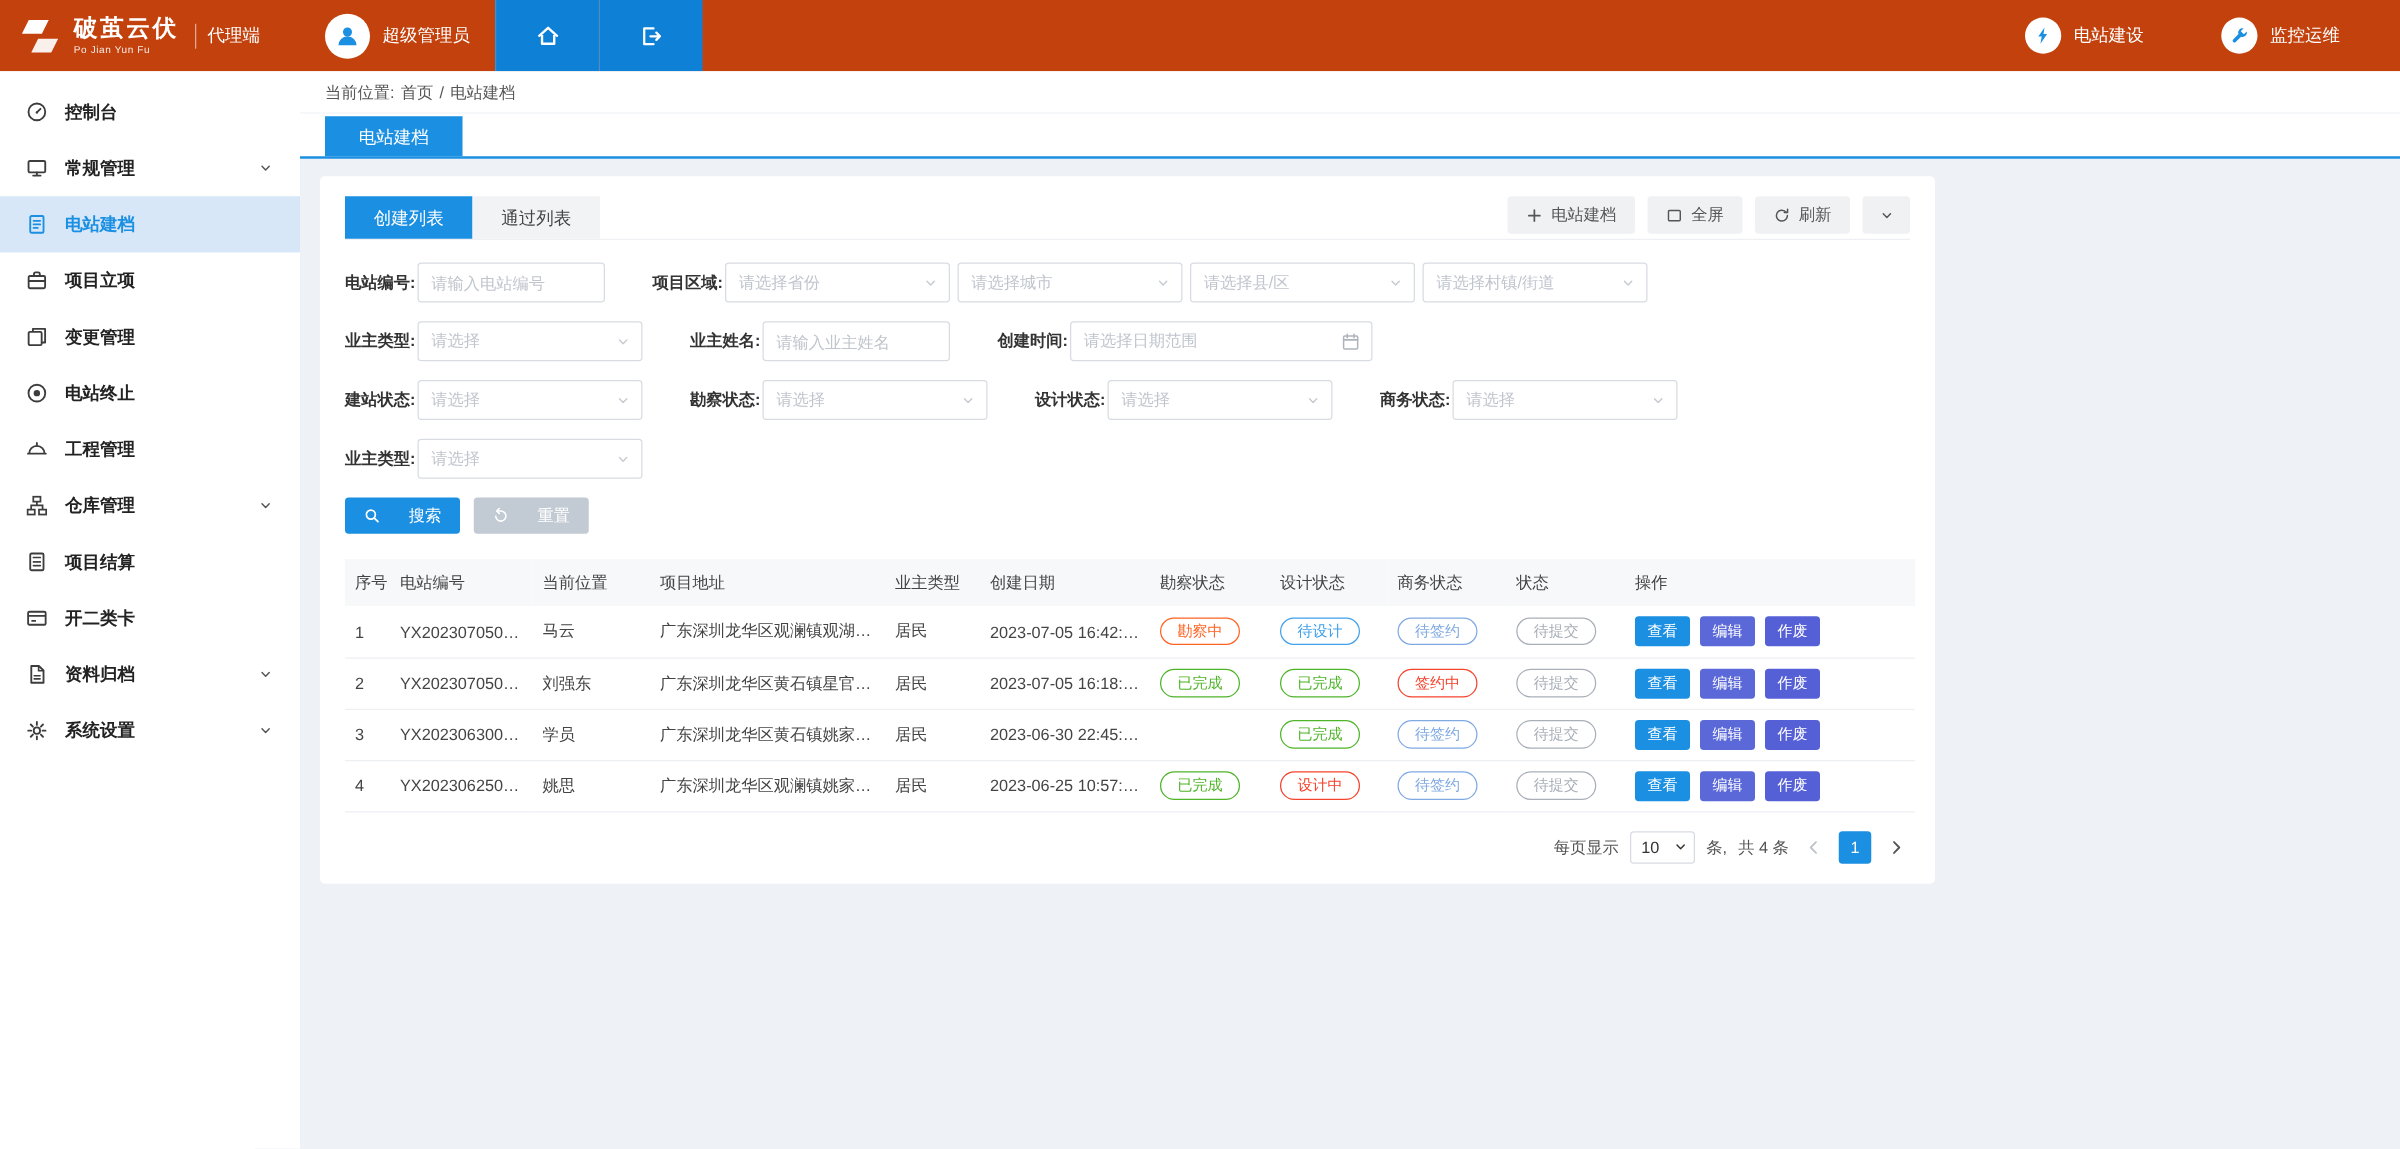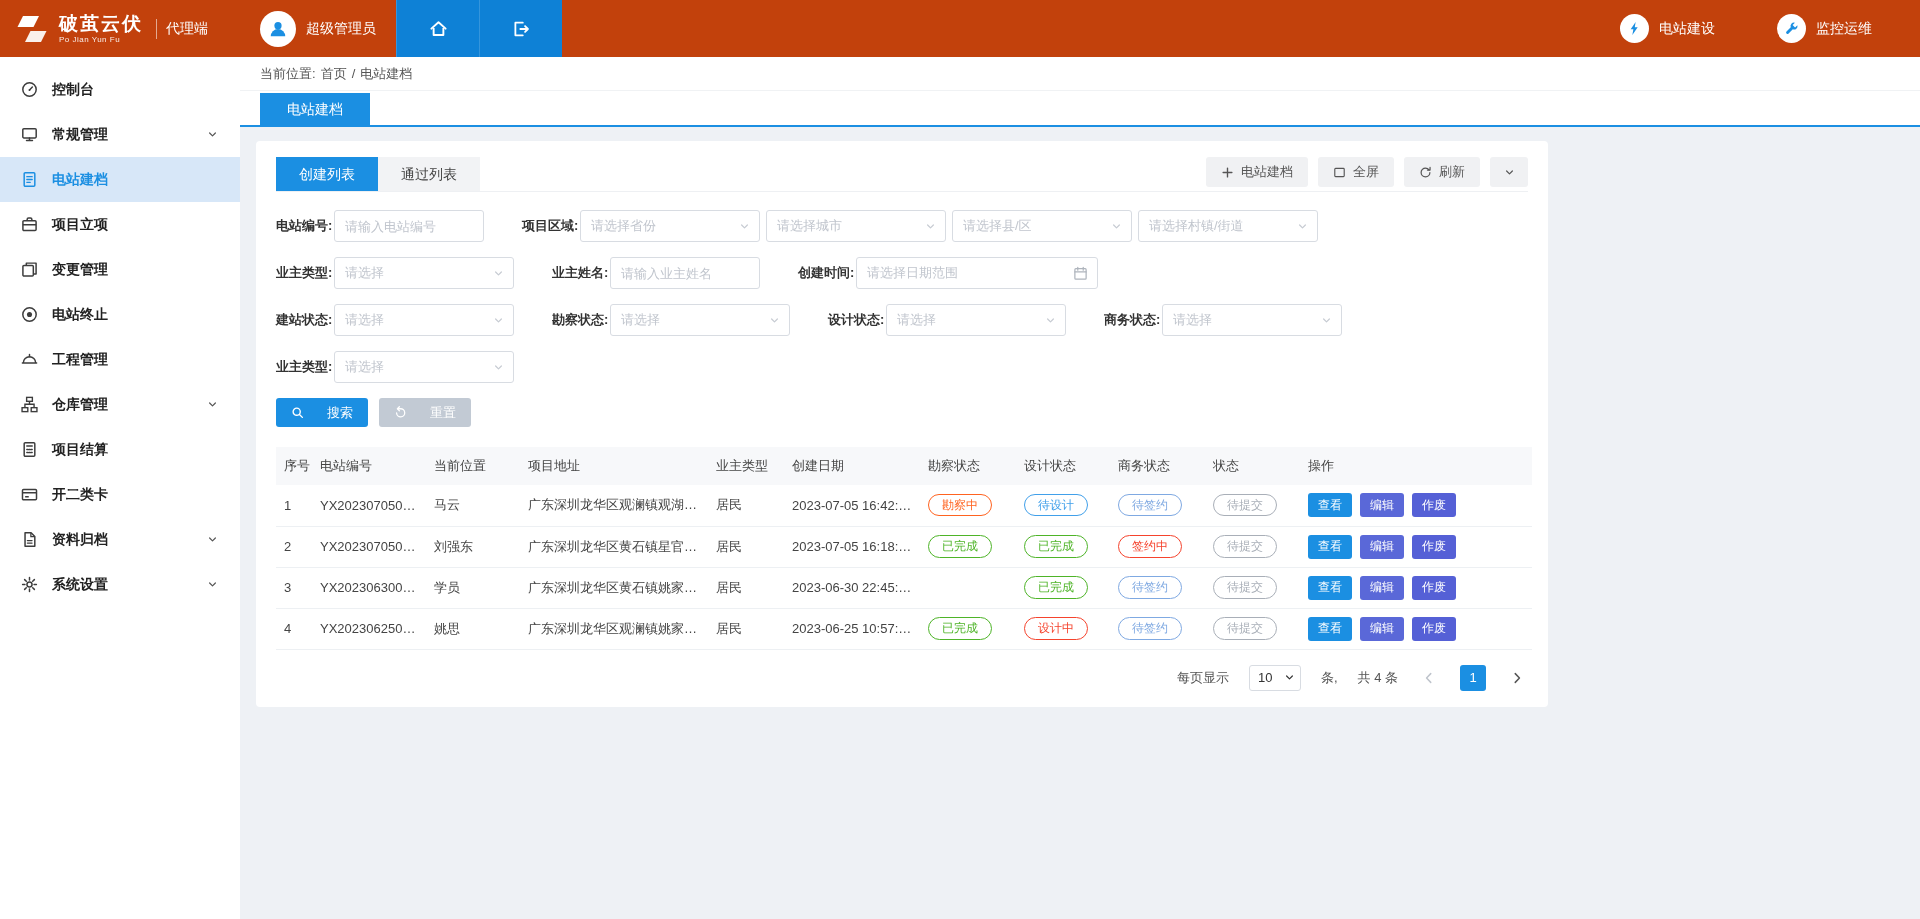--- a/index.html
+++ b/index.html
@@ -71,21 +71,21 @@
 
   
   .table-wrap{margin-top:20px}
   table{width:100%;border-collapse:collapse;table-layout:fixed}
   th{background:#f7f8fa;height:38px;font-size:13px;font-weight:400;color:#444;text-align:left;padding:0 8px;white-space:nowrap;overflow:hidden}
   td{height:41px;border-bottom:1px solid #edf0f3;font-size:13px;color:#444;padding:0 8px;white-space:nowrap;overflow:hidden;text-overflow:ellipsis}
   .badge{display:inline-block;padding:3px 13px;border:1px solid currentColor;border-radius:12px;font-size:12px;background:#fff;line-height:1.2}
   .act-btn{height:24px;padding:0 10px;border:none;border-radius:3px;color:#fff;font-size:12px;margin-right:8px;cursor:pointer;font-family:inherit}
 
   
-  .pagination{display:flex;align-items:center;justify-content:flex-end;gap:20px;margin-top:15px;font-size:13px;color:#555}
+  .pagination{display:flex;align-items:center;justify-content:flex-end;gap:9px;margin-top:15px;font-size:13px;color:#555}
   .pg-select{width:52px;height:26px;border:1px solid #d8dce2;border-radius:3px;background:#fff;display:flex;align-items:center;justify-content:space-between;padding:0 5px 0 8px;color:#333;cursor:pointer}
   .pg-arrow{width:22px;height:22px;display:flex;align-items:center;justify-content:center;color:#bfc4cc;cursor:pointer}
   .pg-arrow.next{color:#555}
   .pg-page{width:26px;height:26px;border-radius:3px;background:#1b8fe2;color:#fff;display:flex;align-items:center;justify-content:center;cursor:pointer}
 </style>
 </head>
 <body>
 
 <div class="header">
   <div class="logo-area">

